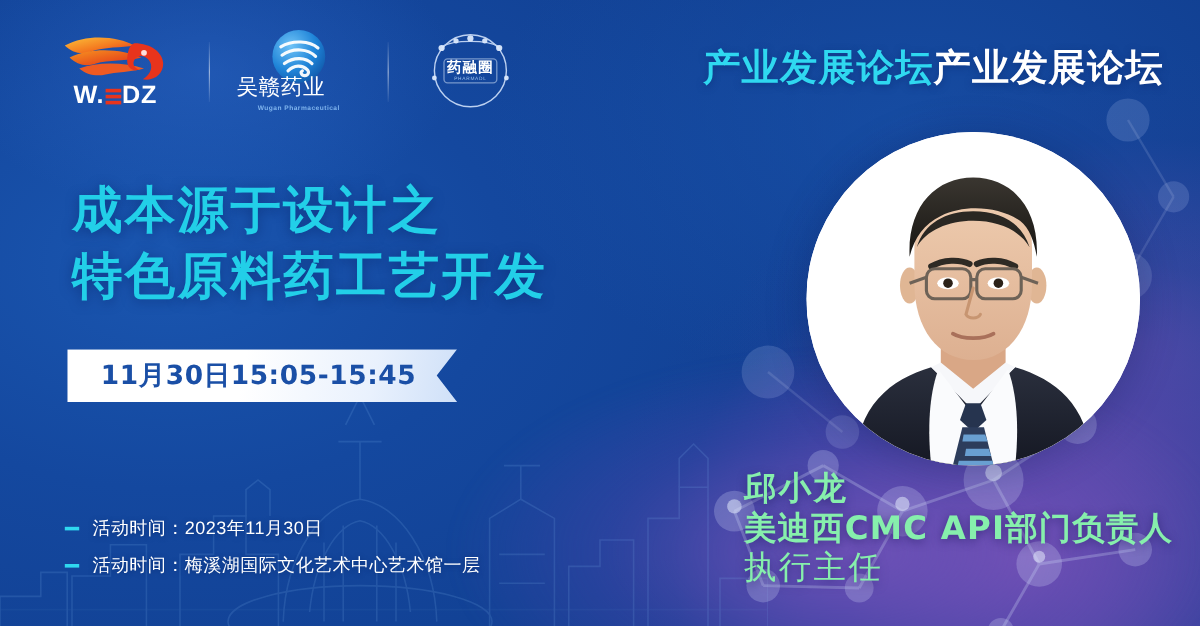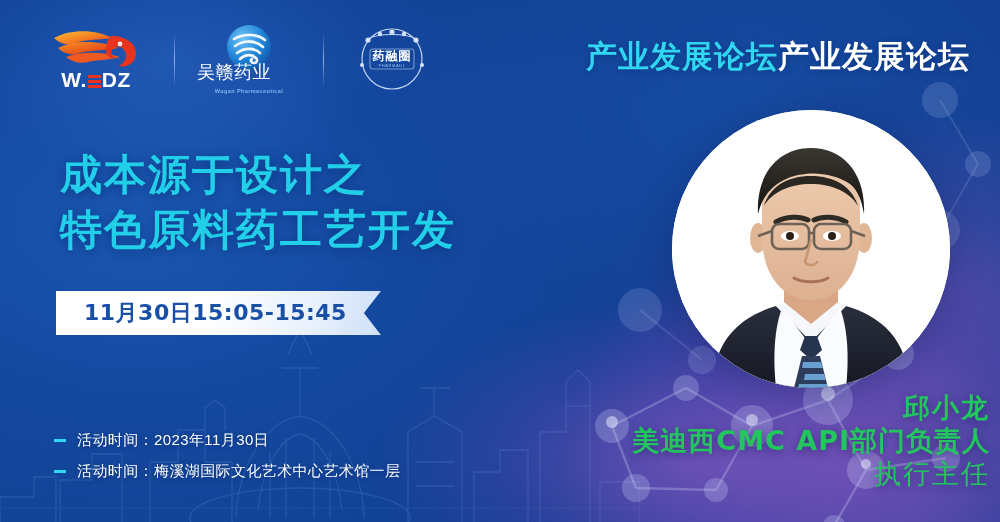--- a/index.html
+++ b/index.html
@@ -150,21 +150,21 @@
     position:absolute; left:672px; top:110px;
     width:278px; height:278px; border-radius:50%;
     background:#ffffff; overflow:hidden;
     box-shadow:0 4px 34px rgba(10,26,80,0.30);
   }
   .portrait svg { display:block; }
 
   
   .speaker {
     position:absolute; left:620px; right:10px; top:392px;
-    text-align:right; color:#22c55e;
+    text-align:left; color:#86efac;
     text-shadow:0 2px 8px rgba(30,20,90,0.55);
   }
   .speaker-name {
     font-size:27px; font-weight:bold; letter-spacing:2px; line-height:1.22;
     font-family:"DejaVu Sans","Liberation Sans",sans-serif;
   }
   .speaker-role {
     font-size:27px; font-weight:bold; letter-spacing:1px; line-height:1.22;
     font-family:"DejaVu Sans","Liberation Sans",sans-serif;
   }

